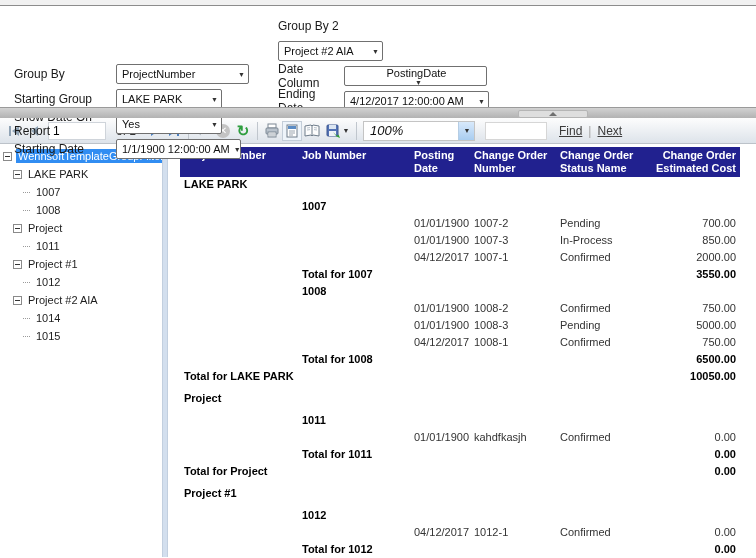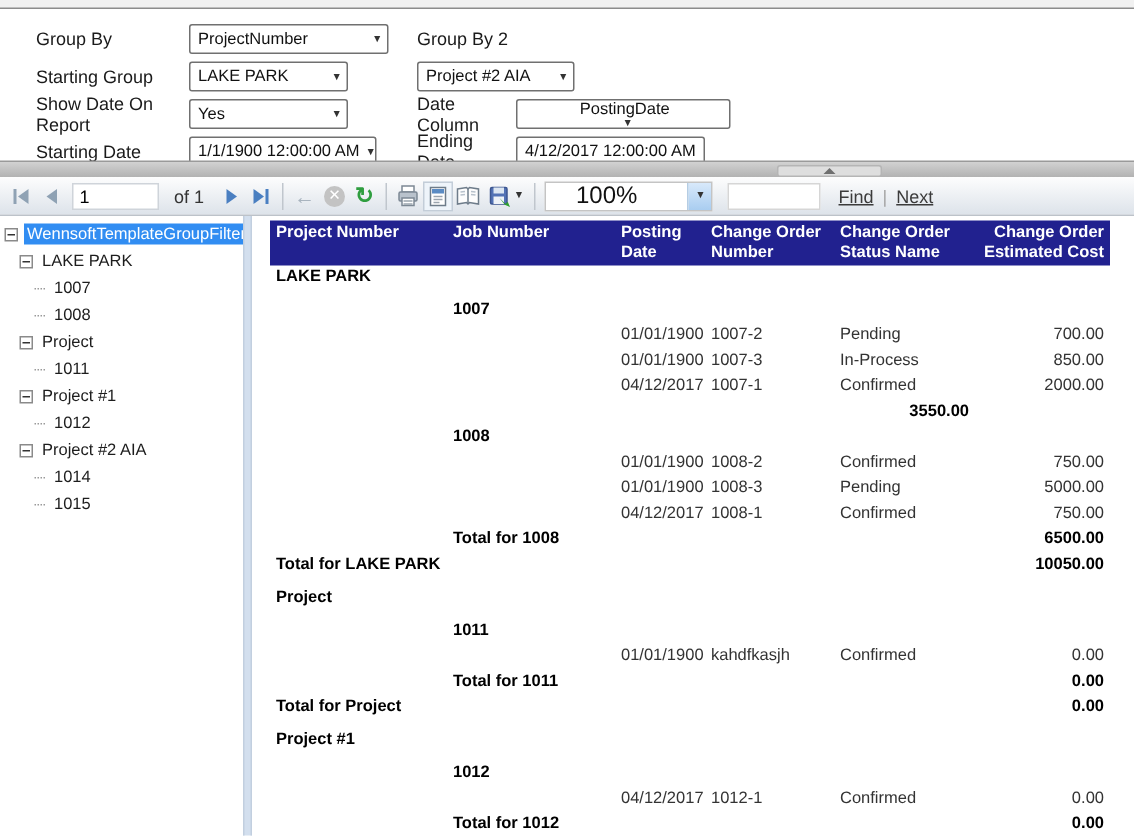--- a/index.html
+++ b/index.html
@@ -5,21 +5,21 @@
   * { box-sizing: border-box; margin: 0; padding: 0; }
   html,body { width:756px; height:558px; overflow:hidden; background:#fff;
     font-family:"Liberation Sans", sans-serif; }
 
   
   .top-strip { height:6px; background:#f1f1f1; border-bottom:1px solid #8c8c8c; }
 
   
   .params { height:101px; background:#fff; padding:8px 0 0 10px; position:relative; }
   .p-col { position:absolute; top:8px; }
-  .p-col.left { left:24px; }
+  .p-col.left { left:14px;margin-top:48px; }
   .p-col.right { left:278px; }
   .p-row { display:flex; align-items:center; height:24px; margin-bottom:1px; }
   .p-col.left .p-label { width:102px; }
   .p-col.right .p-label { width:66px; }
   .p-label { font-size:12px; color:#1a1a1a; flex:none; }
   .combo { height:20px; background:#fff; border:1px solid #707070; border-radius:2px;
     display:flex; align-items:center; justify-content:space-between; padding:0 3px 0 5px;
     font-size:11px; color:#111; cursor:default; flex:none; overflow:hidden; white-space:nowrap; }
   .combo-arrow { font-size:7px; color:#333; margin-left:4px; flex:none; }
 
@@ -49,21 +49,21 @@
   .of-label { margin:0 8px 0 6px; color:#333; }
   .tb-sep { width:1px; height:18px; background:#c0c6cd; margin:0 4px; flex:none; }
   .glyph { font-size:14px; line-height:1; }
   .glyph.disabled { color:#a9b4bf; }
   .glyph.green { color:#2f9e3f; font-weight:bold; font-size:15px; }
   .cancel-circle { width:14px; height:14px; border-radius:50%; background:#c3c3c3; color:#fff;
     font-size:10px; display:flex; align-items:center; justify-content:center; line-height:1; }
   .caret { font-size:7px; color:#333; margin-left:1px; }
   .zoom-combo { width:112px; height:20px; background:#fff; border:1px solid #c4c4c4;
     display:flex; align-items:center; justify-content:space-between; margin-left:2px; flex:none; }
-  .zoom-text { font-size:16px; padding-left:20px; color:#111; }
+  .zoom-text { font-size:13px; padding-left:6px; color:#111;font-style:italic; }
   .zoom-btn { width:16px; height:100%; background:linear-gradient(#d8e9fb,#a9cdf0);
     border-left:1px solid #b5cde4; display:flex; align-items:center; justify-content:center; }
   .find-input { width:62px; height:18px; border:1px solid #d6d6d6; background:#fff;
     margin:0 8px 0 10px; font-family:"Liberation Sans", sans-serif; font-size:12px; padding:0 3px; }
   .link { color:#3b3b3b; padding:0 4px; cursor:default;text-decoration:underline; }
   .link-sep { color:#a5a5a5; padding:0 2px; }
 
   
   .main { display:flex; height:413px; }
   .tree-panel { width:162px; flex:none; overflow:hidden; padding-top:3px; font-size:11px;
@@ -141,21 +141,21 @@
       </div>
       <div class="p-row">
         <span class="p-label">Date Column</span>
         <div class="combo" style="width: 143px; flex-direction: column;">
           <span class="combo-text">PostingDate</span>
           <span class="combo-arrow">▼</span>
         </div>
       </div>
       <div class="p-row">
         <span class="p-label">Ending Date</span>
-        <div class="combo" style="width: 126px;">
+        <div class="combo" style="width: 145px;">
           <span class="combo-text">4/12/2017 12:00:00 AM</span>
           <span class="combo-arrow">▼</span>
         </div>
       </div>
     </div>
 </div>
 
 <div class="band">
   <div class="collapse-handle">
     <span class="up-tri"></span>
@@ -333,20 +333,21 @@
         <div class="grid6 rrow">
           <div class="cell"></div>
           <div class="cell"></div>
           <div class="cell">04/12/2017</div>
           <div class="cell">1007-1</div>
           <div class="cell">Confirmed</div>
           <div class="cell right">2000.00</div>
         </div>
         <div class="grid6 rrow b">
           <div class="cell"></div>
+          <div class="cell">Total for 1007</div>
           <div class="cell"></div>
           <div class="cell"></div>
           <div class="cell"></div>
           <div class="cell right">3550.00</div>
         </div>
         <div class="grid6 rrow b">
           <div class="cell"></div>
           <div class="cell">1008</div>
           <div class="cell"></div>
           <div class="cell"></div>

